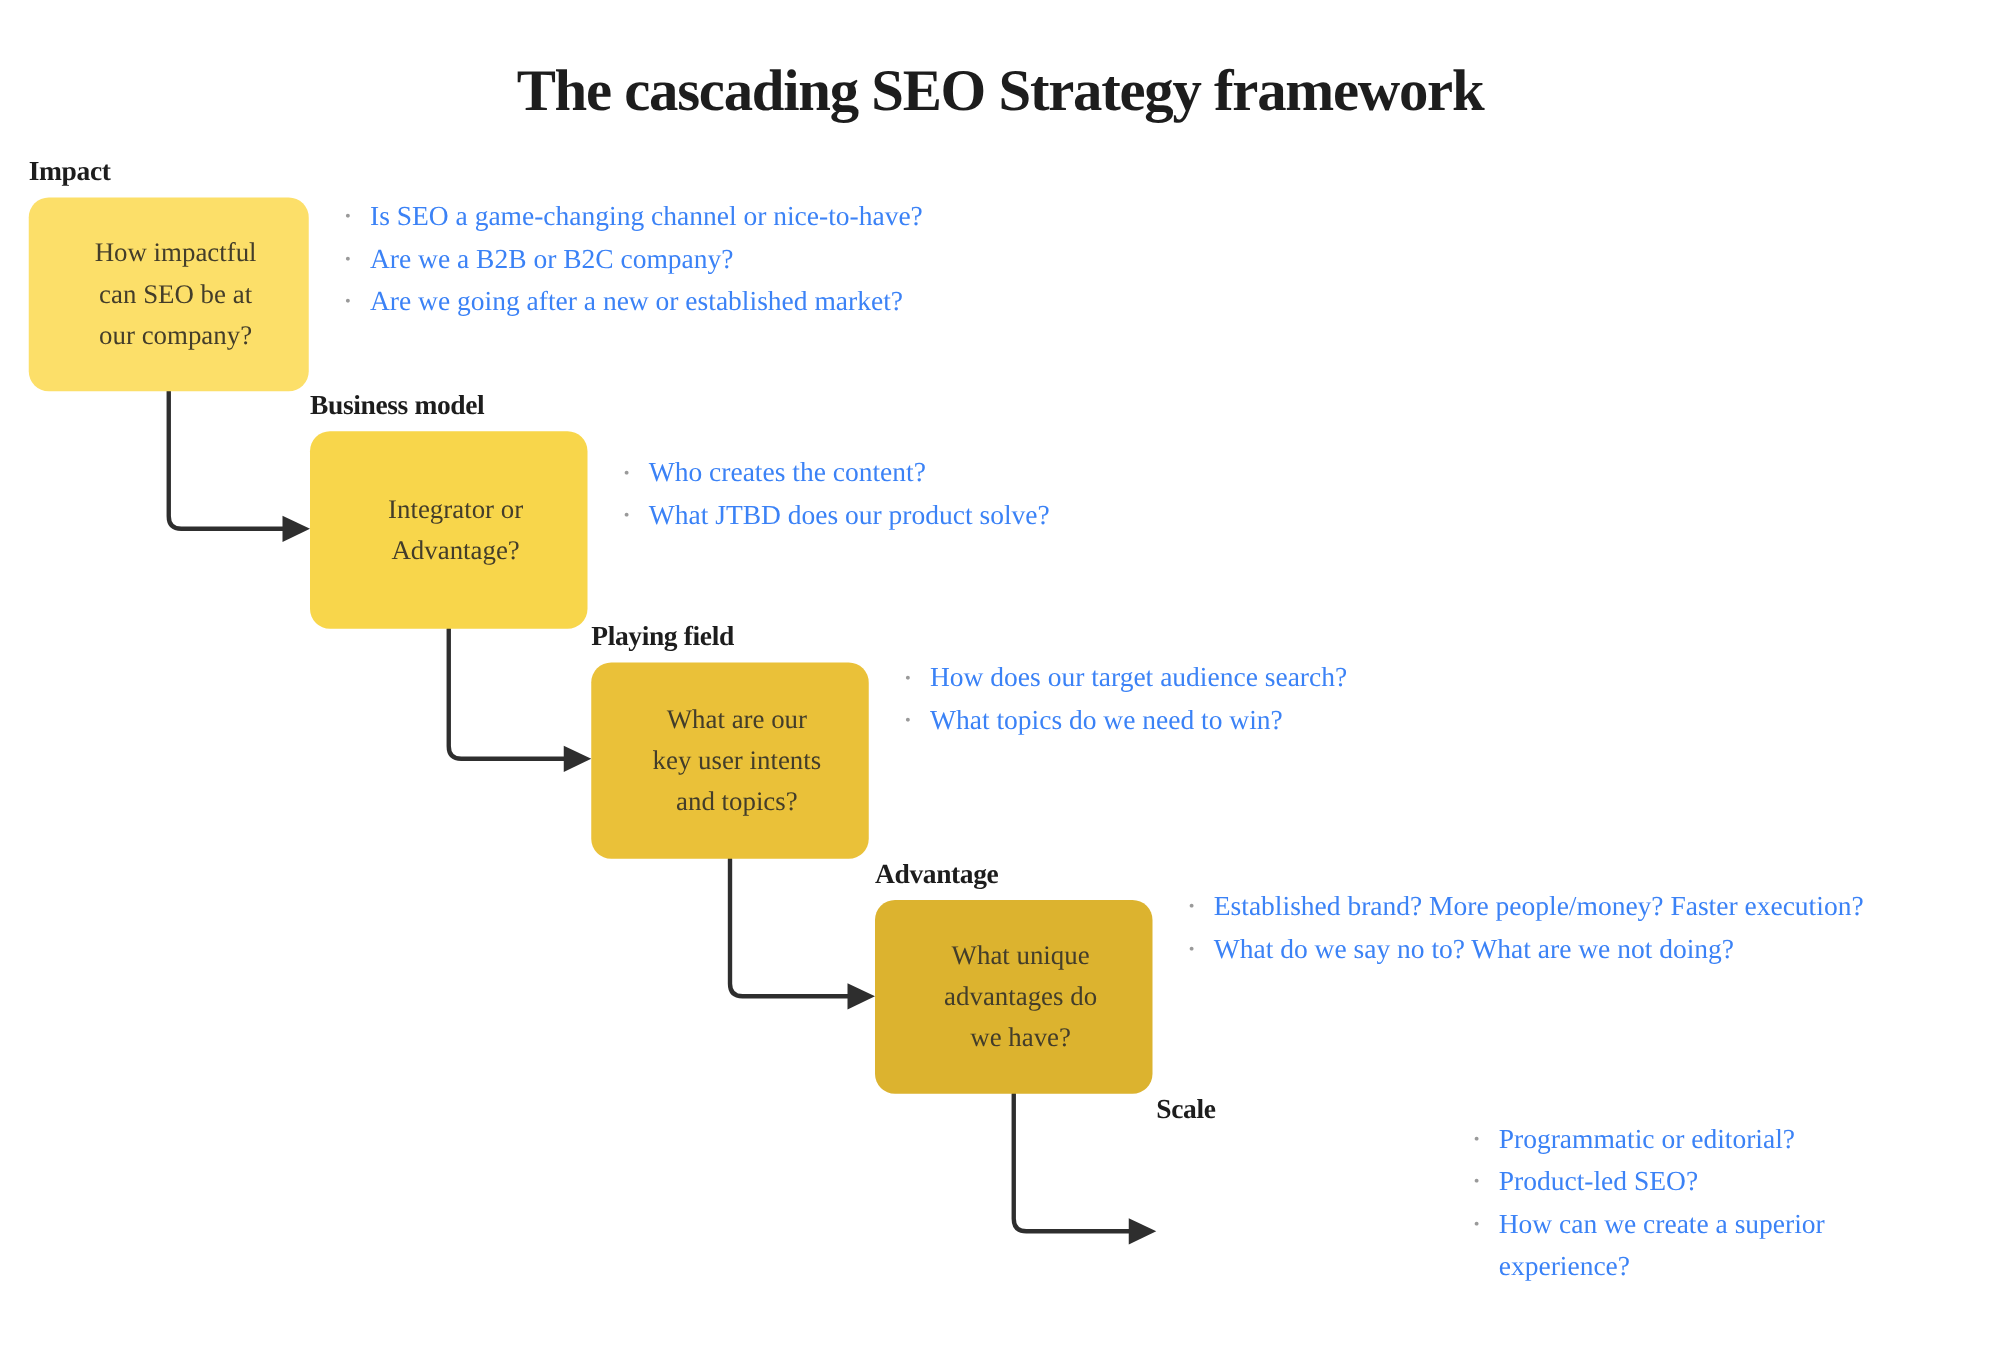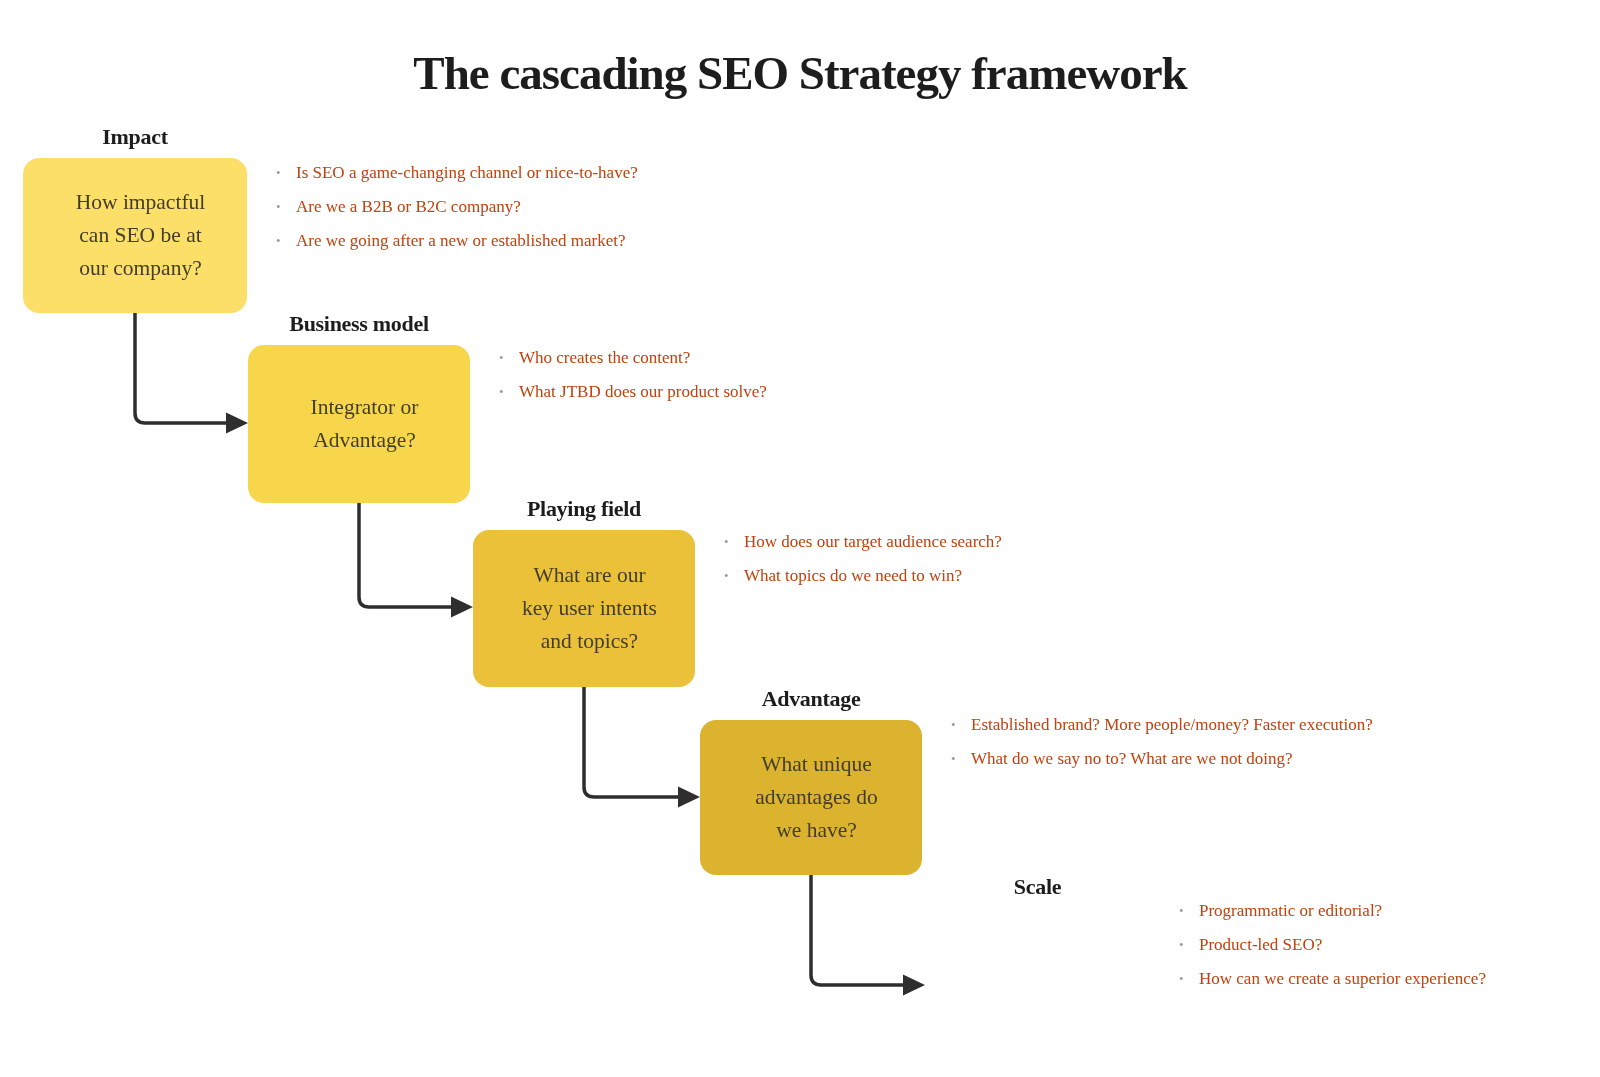--- a/index.html
+++ b/index.html
@@ -16,21 +16,20 @@
     position: absolute;
     left: 0; top: 46px; width: 1600px;
     text-align: center;
     font-size: 47px;
     font-weight: 700;
     letter-spacing: -1px;
     color: #1d1d1d;
   }
   .step-label {
     position: absolute;
-    text-align: center;
     font-size: 22px;
     font-weight: 700;
     letter-spacing: -0.3px;
     color: #1d1d1d;
     line-height: 26px;
   }
   .step-box {
     position: absolute;
     border-radius: 16px;
     display: flex;
@@ -42,23 +41,23 @@
     font-size: 21.5px;
     line-height: 33px;
     color: #433d2a;
     margin-left: 11px;
   }
   ul.bullets {
     position: absolute;
     margin: 0;
     padding: 0;
     list-style: none;
-    font-size: 17px;
+    font-size: 22px;
     line-height: 34px;
-    color: #c2410c;
+    color: #3b82f6;
   }
   ul.bullets li {
     position: relative;
     padding-left: 23px;
     margin: 0;
   }
   ul.bullets li::before {
     content: "•";
     position: absolute;
     left: 3px;
@@ -116,21 +115,21 @@
     <li>Are we going after a new or established market?</li>
   </ul>
 
   <div class="step-label" style="left:248px; top:311px; width:222px;">Business model</div>
   <div class="step-box" style="left: 248px; top: 345px; width: 222px; height: 158px; background-color: rgb(248, 214, 75);">
     <div class="box-text">
       <div>Integrator or</div>
       <div>Advantage?</div>
     </div>
   </div>
-  <ul class="bullets" style="left:496px; top:341px; width:470px;">
+  <ul class="bullets" style="left:496px; top:361px; width:470px;">
     <li>Who creates the content?</li>
     <li>What JTBD does our product solve?</li>
   </ul>
 
   <div class="step-label" style="left:473px; top:496px; width:222px;">Playing field</div>
   <div class="step-box" style="left: 473px; top: 530px; width: 222px; height: 157px; background-color: rgb(234, 193, 57);">
     <div class="box-text">
       <div>What are our</div>
       <div>key user intents</div>
       <div>and topics?</div>

